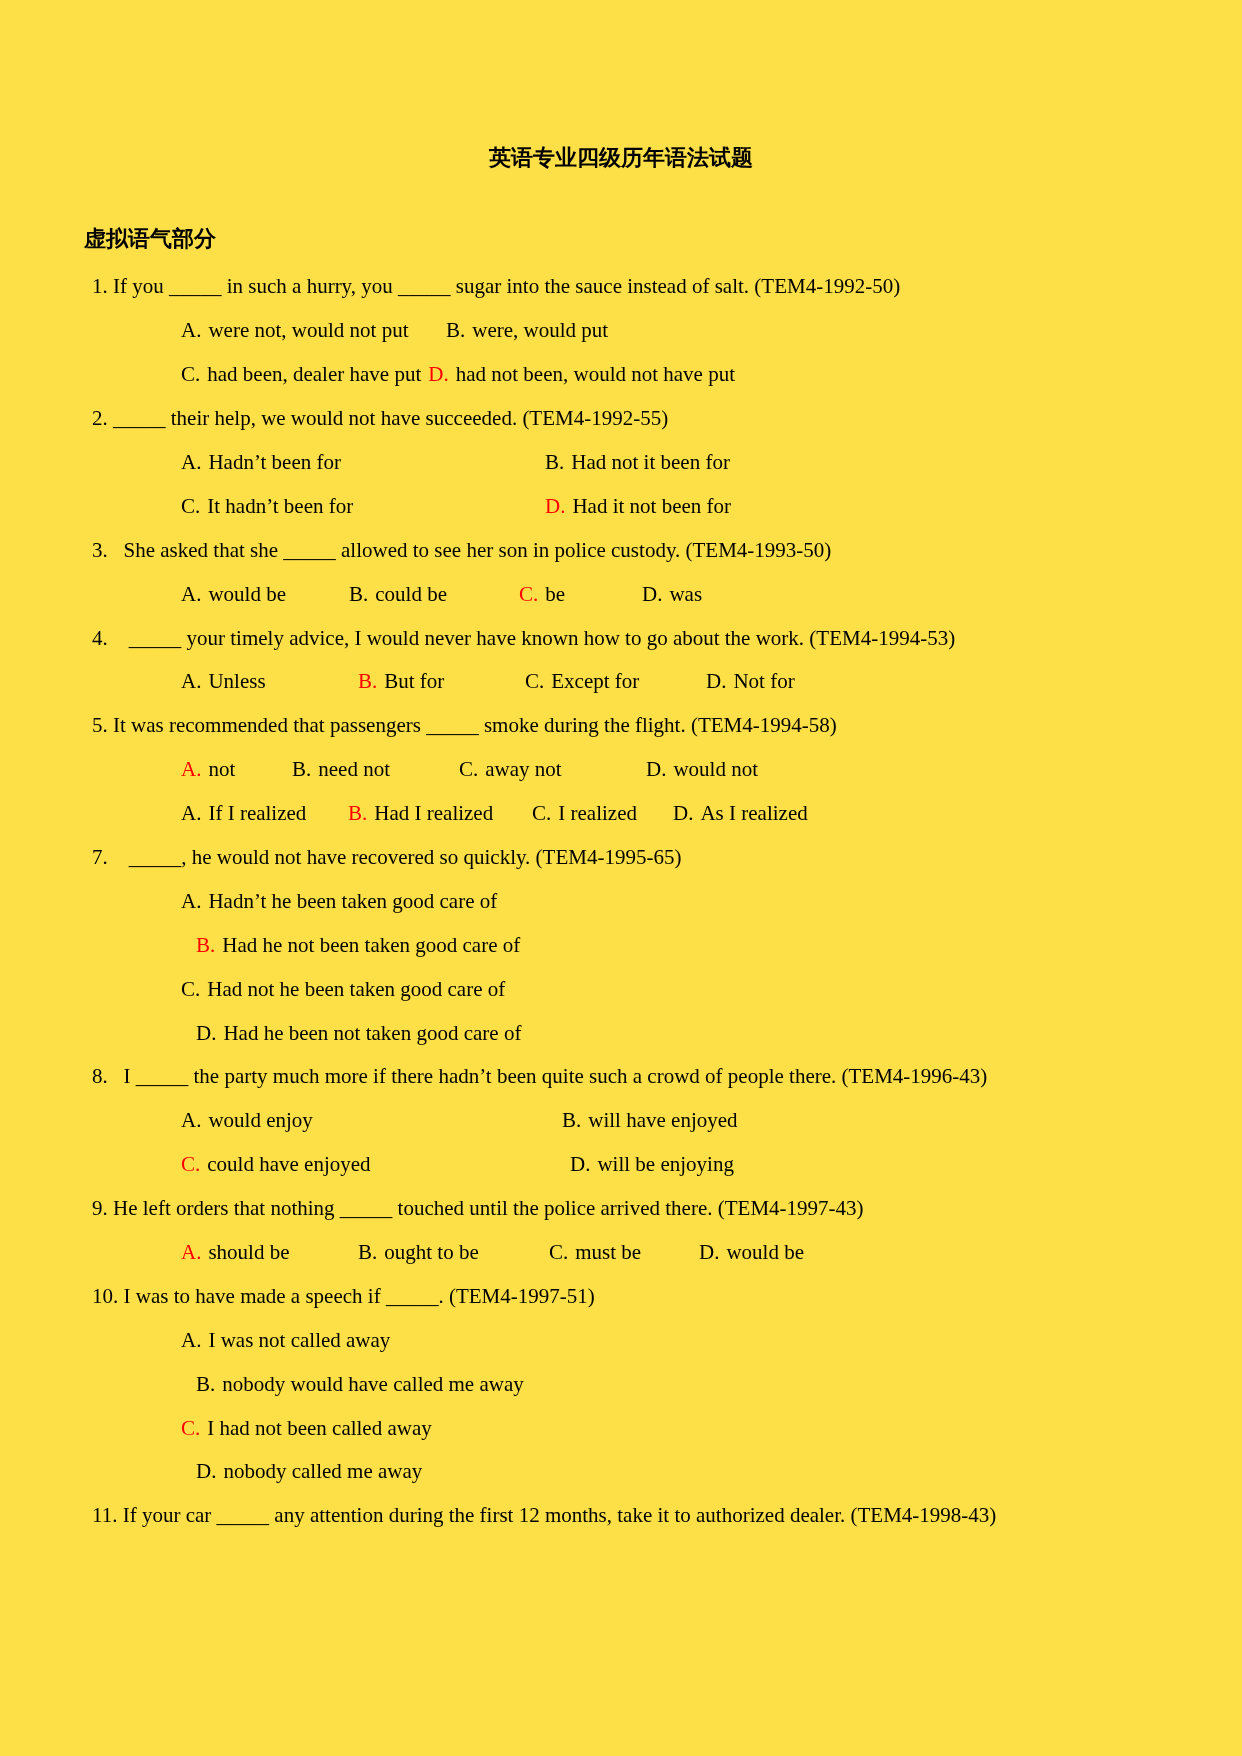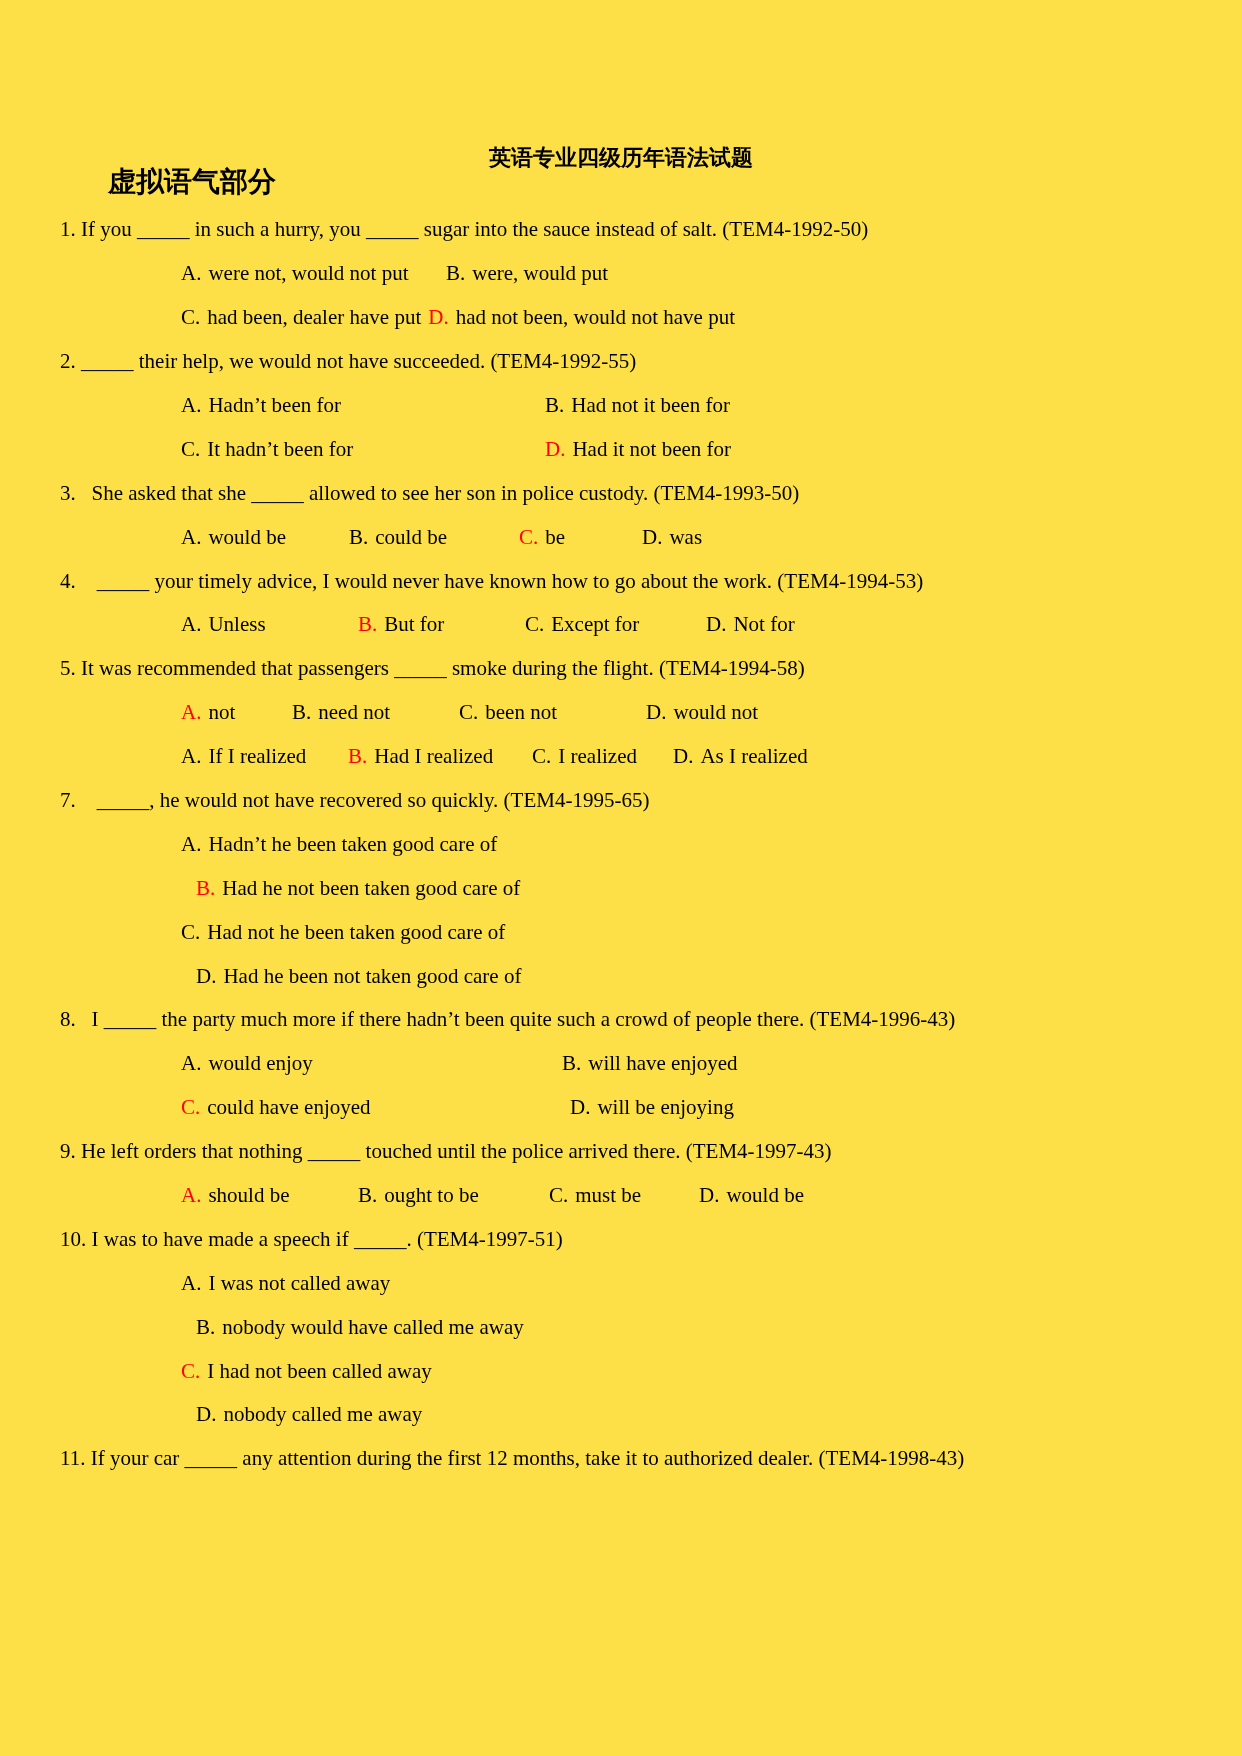--- a/index.html
+++ b/index.html
@@ -13,33 +13,34 @@
     overflow:hidden;
   }
   .doc-title{
     padding-top:146px;
     text-align:center;
     font-size:22px;
     font-weight:bold;
     line-height:24px;
   }
   .section-heading{
-    padding-left:108px;
-    font-size:28px;
+    margin-top:57px;
+    padding-left:84px;
+    font-size:22px;
     font-weight:bold;
     line-height:24px;
   }
   .content{margin-top:14px;}
   .line{
     height:43.9px;
     display:flex;
     align-items:center;
     white-space:pre-wrap;
   }
-  .q-line{padding-left:60px;}
+  .q-line{padding-left:92px;}
   .opt-line{padding-left:181px;}
   .opt-line.indent{padding-left:196px;}
   .opt{display:inline-flex;white-space:pre-wrap;}
   .letter{margin-right:7px;}
   .letter[data-correct="true"]{color:#ff0000;}
 </style>
 </head>
 <body>
 
 <div class="page">
@@ -83,21 +84,21 @@
       <span class="opt" style="min-width:177px"><span class="letter">A.</span><span>Unless</span></span>
       <span class="opt" style="min-width:167px"><span class="letter" data-correct="true">B.</span><span>But for</span></span>
       <span class="opt" style="min-width:181px"><span class="letter">C.</span><span>Except for</span></span>
       <span class="opt"><span class="letter">D.</span><span>Not for</span></span>
     </div>
 
     <div class="line q-line">5. It was recommended that passengers _____ smoke during the flight. (TEM4-1994-58)</div>
     <div class="line opt-line">
       <span class="opt" style="min-width:111px"><span class="letter" data-correct="true">A.</span><span>not</span></span>
       <span class="opt" style="min-width:167px"><span class="letter">B.</span><span>need not</span></span>
-      <span class="opt" style="min-width:187px"><span class="letter">C.</span><span>been not</span></span>
+      <span class="opt" style="min-width:187px"><span class="letter">C.</span><span>away not</span></span>
       <span class="opt"><span class="letter">D.</span><span>would not</span></span>
     </div>
 
     <div class="line opt-line">
       <span class="opt" style="min-width:167px"><span class="letter">A.</span><span>If I realized</span></span>
       <span class="opt" style="min-width:184px"><span class="letter" data-correct="true">B.</span><span>Had I realized</span></span>
       <span class="opt" style="min-width:141px"><span class="letter">C.</span><span>I realized</span></span>
       <span class="opt"><span class="letter">D.</span><span>As I realized</span></span>
     </div>
 

